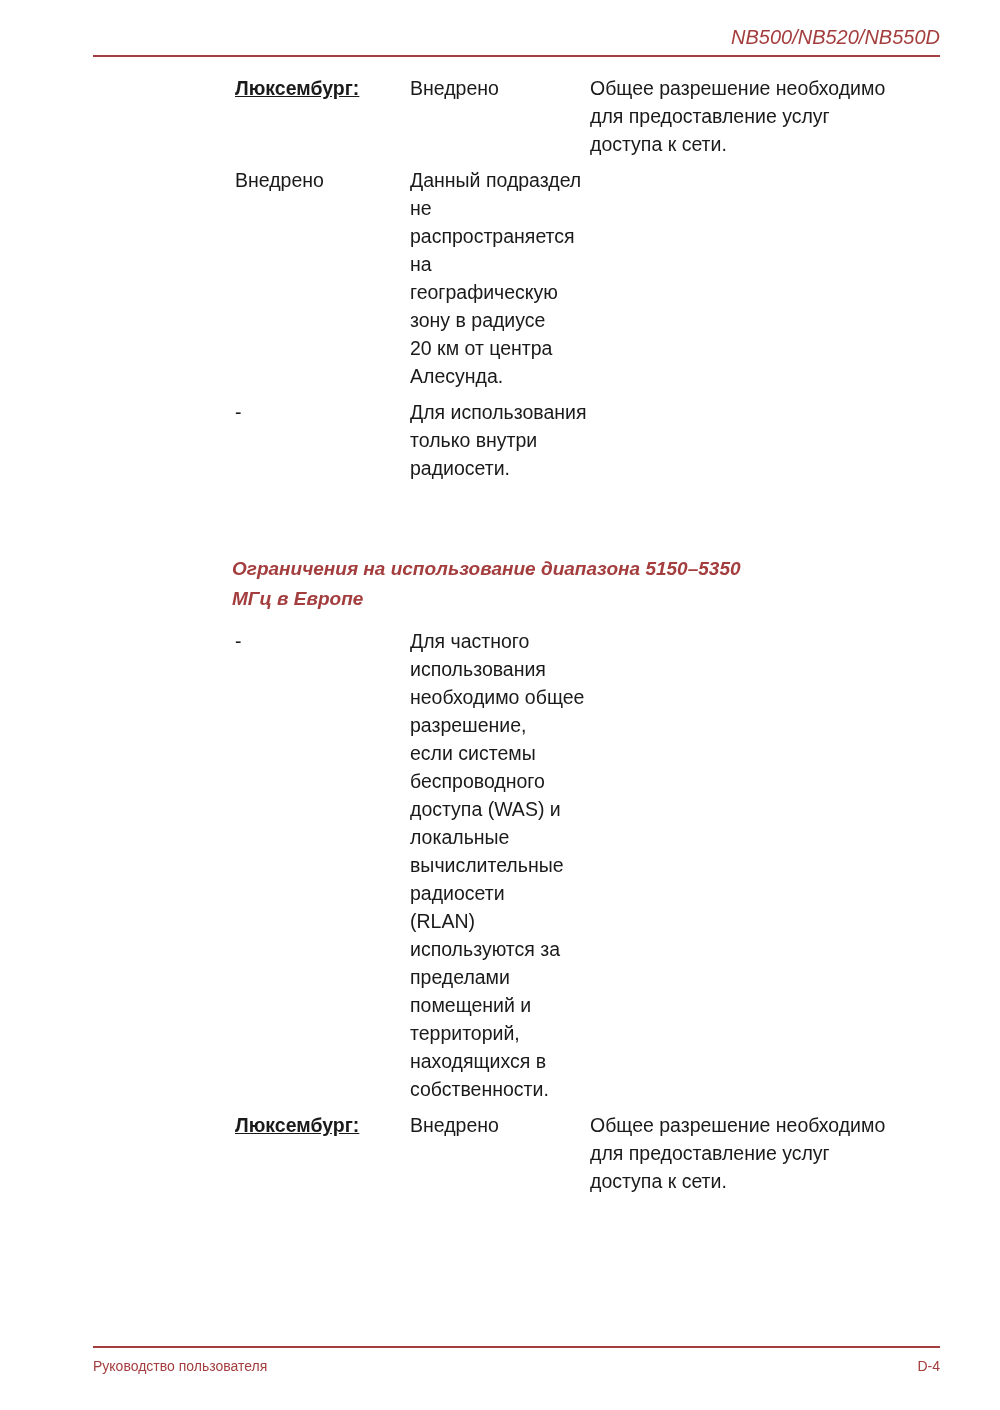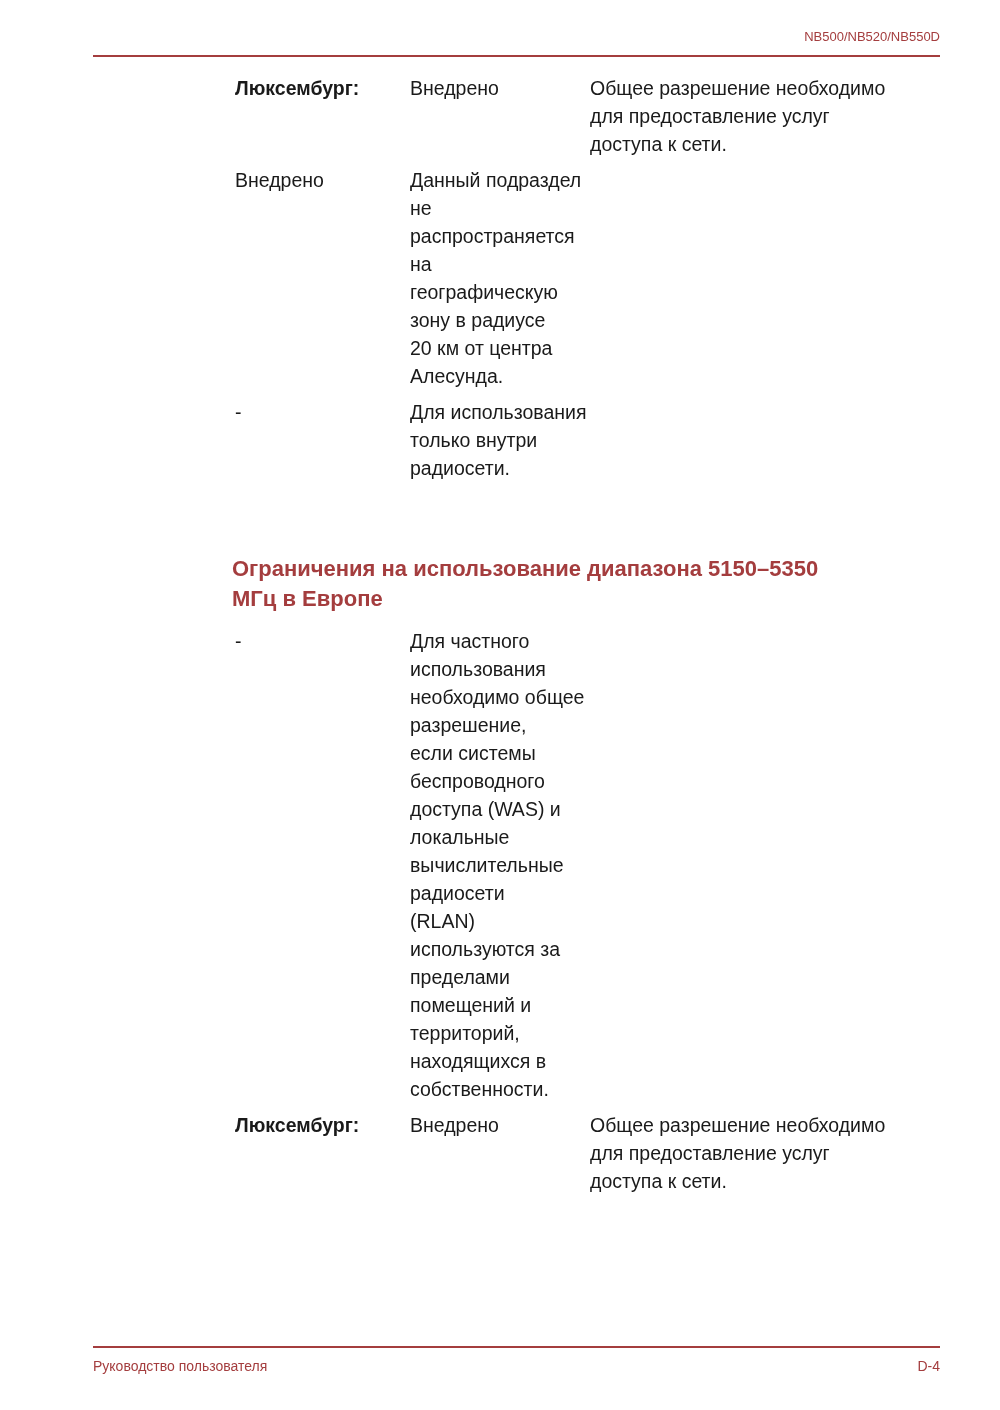--- a/index.html
+++ b/index.html
@@ -14,22 +14,23 @@
     color: var(--body-text);
     overflow: hidden;
   }
   .page-header {
     position: absolute;
     top: 26px;
     left: 93px;
     right: 60px;
     text-align: right;
     color: var(--accent);
-    font-size: 13px;
+    font-size: 20px;
     line-height: 22px;
+    font-style: italic;
   }
   .header-rule {
     position: absolute;
     top: 55px;
     left: 93px;
     right: 60px;
     height: 2px;
     background: var(--accent);
   }
   .content {
@@ -44,28 +45,30 @@
     margin-bottom: 8px;
   }
   .cell {
     font-size: 19.5px;
     line-height: 28px;
     color: var(--body-text);
   }
   .country-cell {
     font-weight: bold;
     white-space: pre-line;
+    text-decoration: underline;
   }
   .desc-cell {
     white-space: pre-line;
   }
   .section-heading {
     color: var(--accent);
     font-weight: bold;
-    font-size: 22px;
+    font-style: italic;
+    font-size: 19px;
     line-height: 30px;
     margin: 72px 0 13px -3px;
     white-space: pre-line;
   }
   .page-footer {
     position: absolute;
     top: 1346px;
     left: 93px;
     right: 60px;
   }

